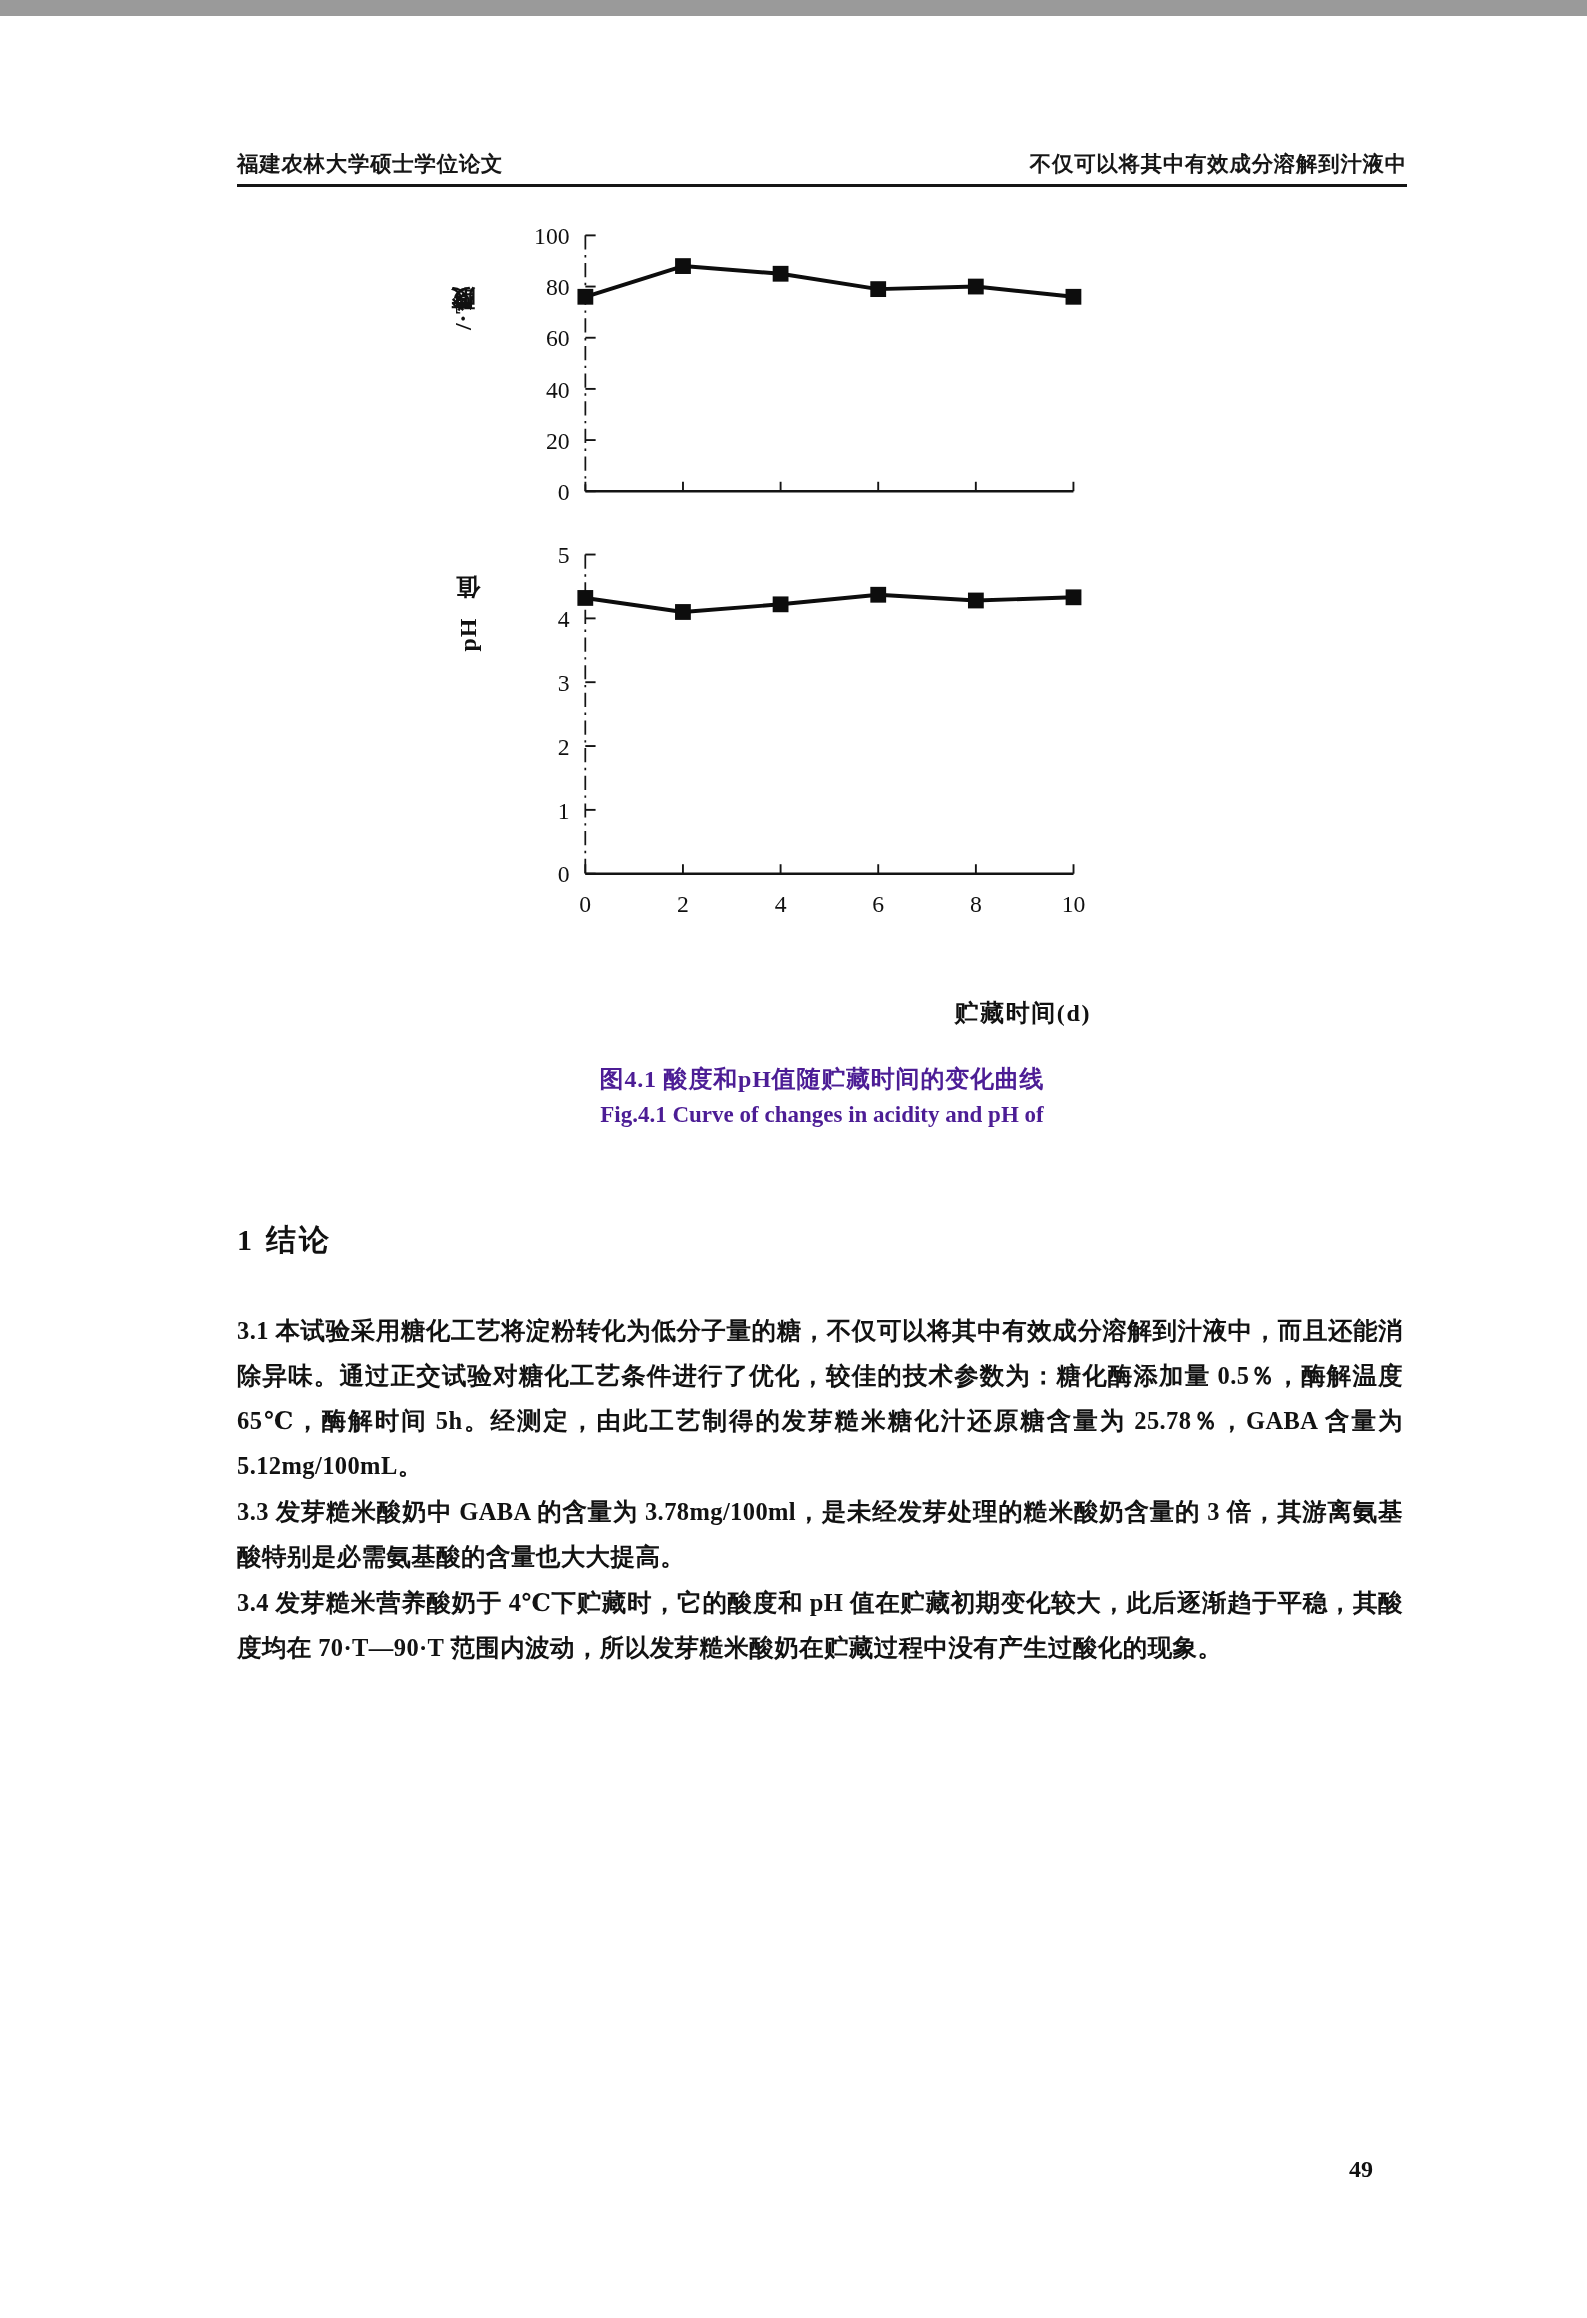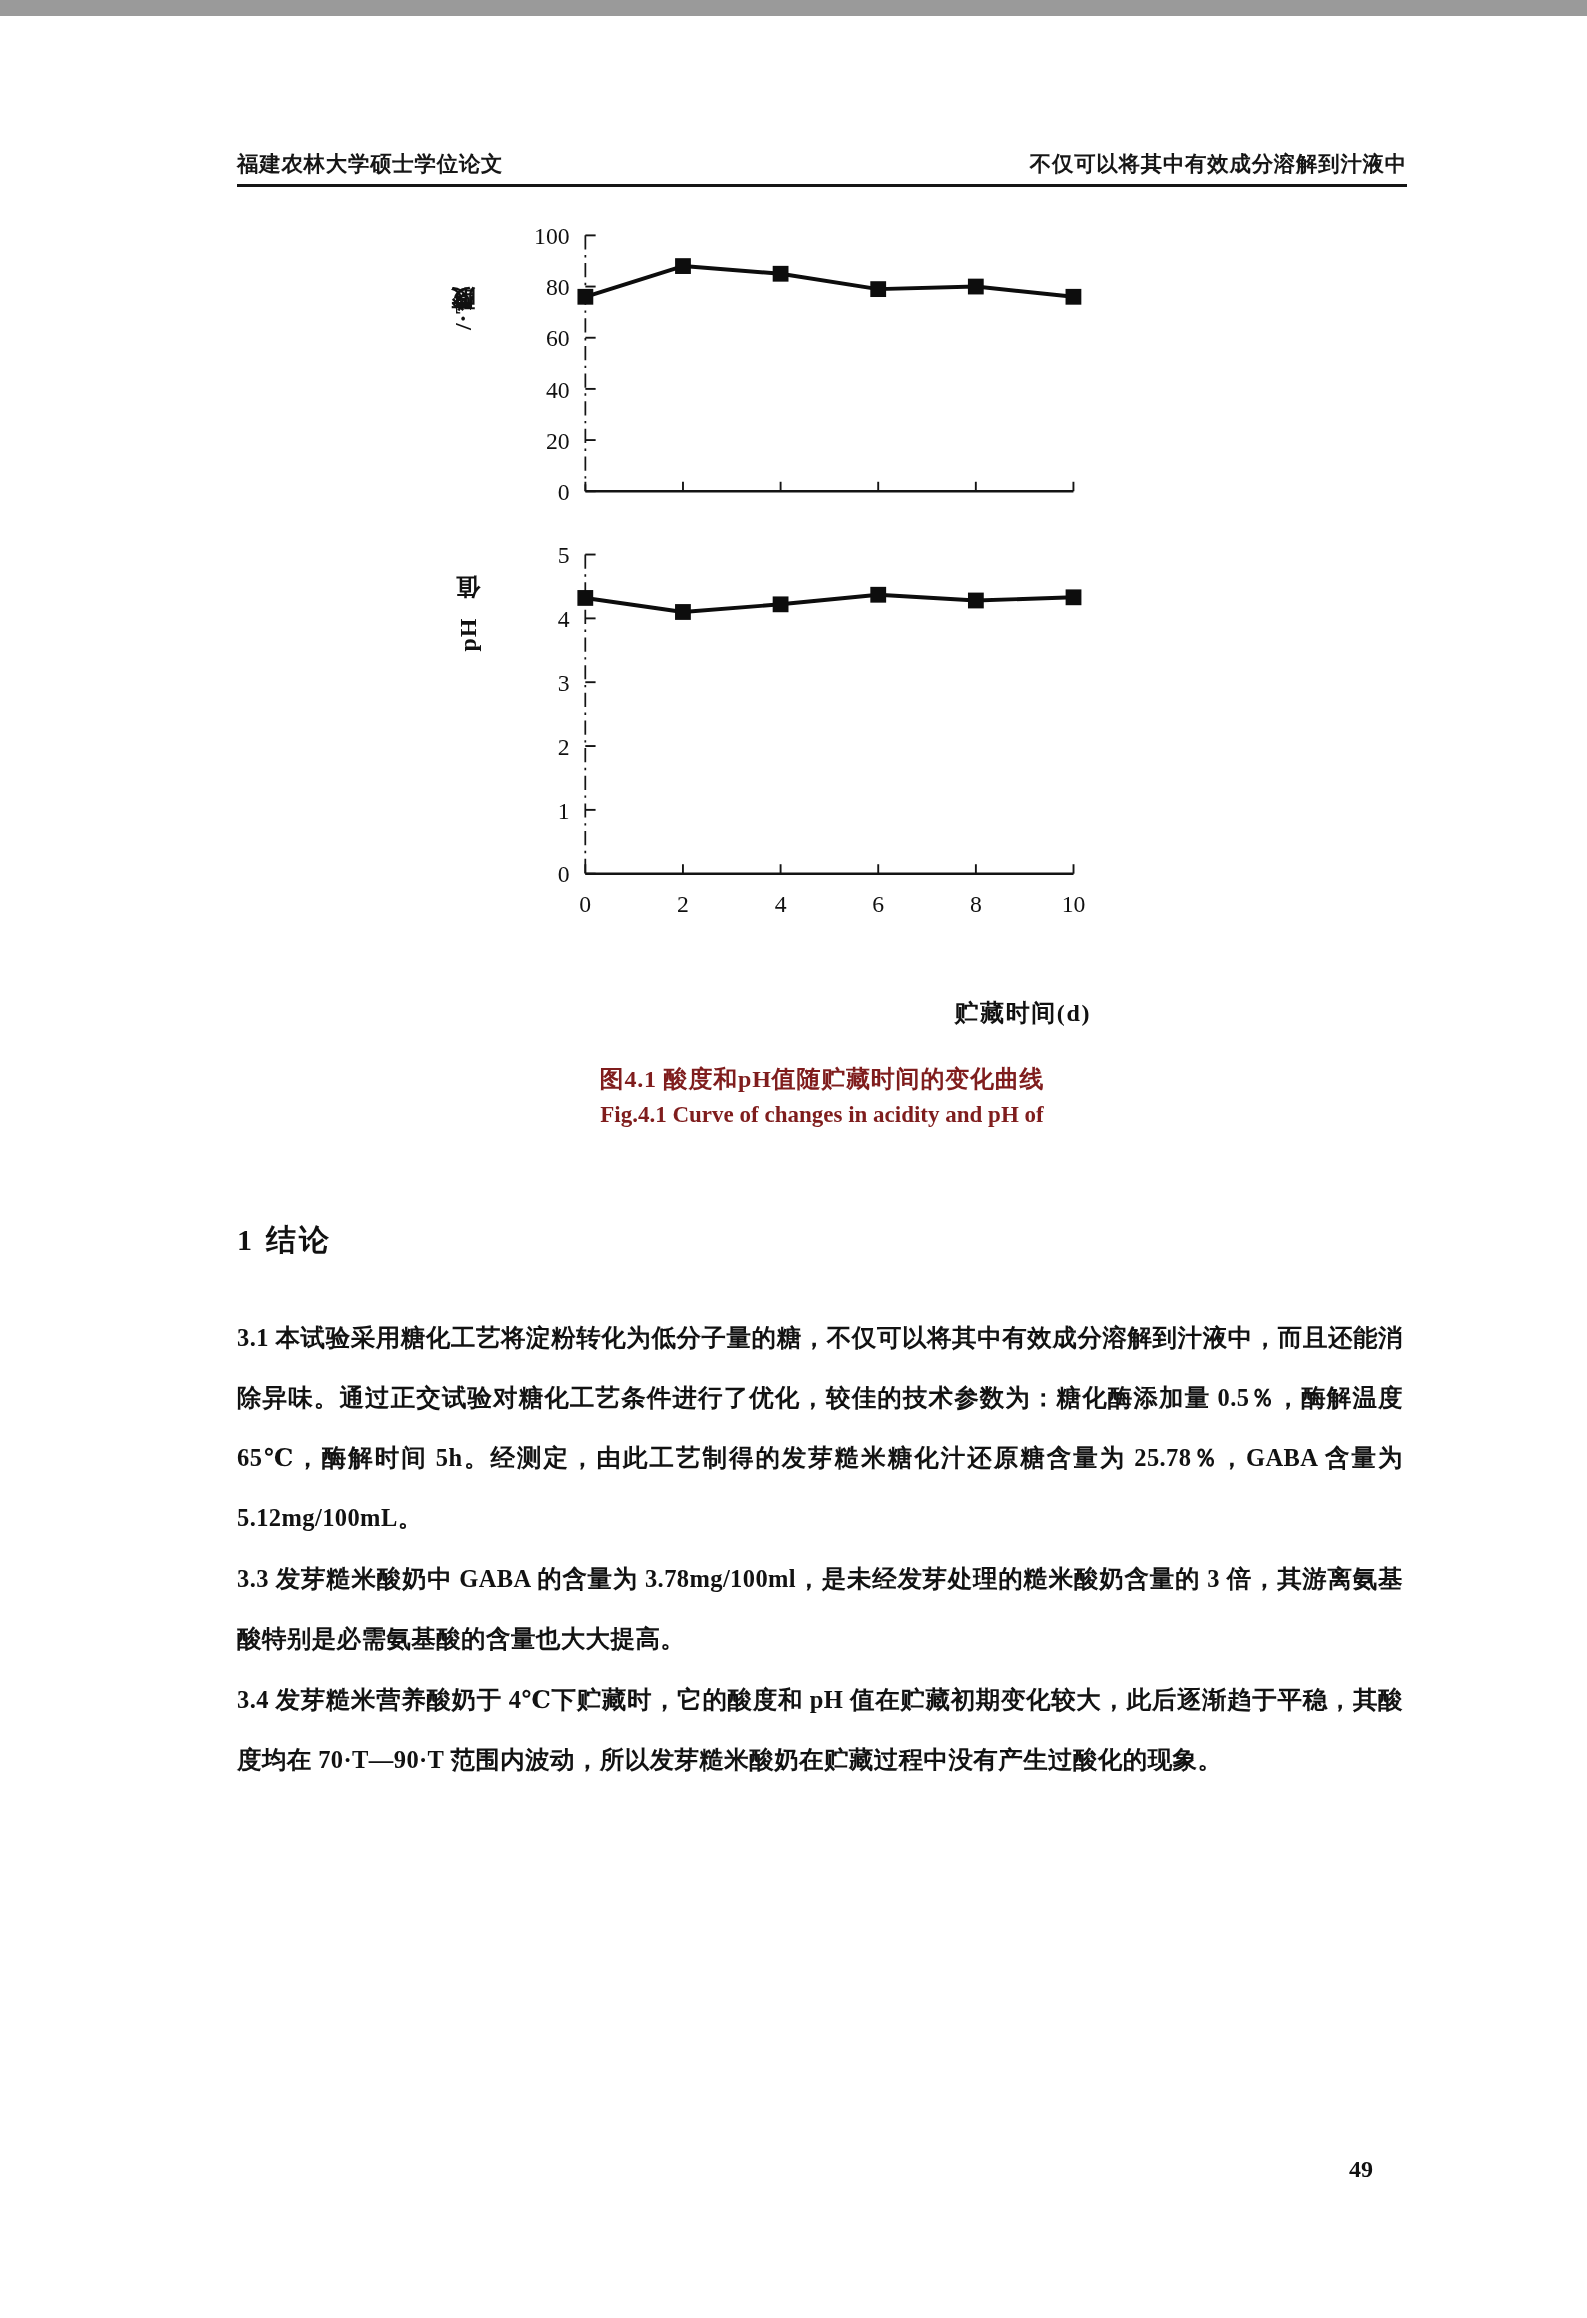--- a/index.html
+++ b/index.html
@@ -97,21 +97,21 @@
     font-size: 24px;
     font-weight: 700;
     letter-spacing: 1.6px;
   }
 
   .caption {
     position: absolute;
     left: 0;
     width: 1170px;
     text-align: center;
-    color: #7f1d1d;
+    color: #4c1d95;
   }
   #caption-cn { top: 845px; font-size: 24px; font-weight: 700; letter-spacing: 0.8px; }
   #caption-en-1 { top: 884px; font-size: 23px; font-weight: 600; letter-spacing: 0px; }
   #caption-en-2 { top: 921px; font-size: 23px; font-weight: 600; letter-spacing: 0px; }
 
   
   .section-heading {
     position: absolute;
     left: 237px;
     top: 1204px;
@@ -122,21 +122,21 @@
   }
 
   .body {
     position: absolute;
     left: 237px;
     top: 1292px;
     width: 1166px;
   }
   .para {
     font-size: 24.5px;
-    line-height: 60px;
+    line-height: 45px;
     text-align: justify;
     text-justify: inter-character;
     letter-spacing: 0.4px;
     color: #121212;
     font-weight: 600;
     margin: 0 0 0.8px 0;
   }
 
   .page-number {
     position: absolute;

